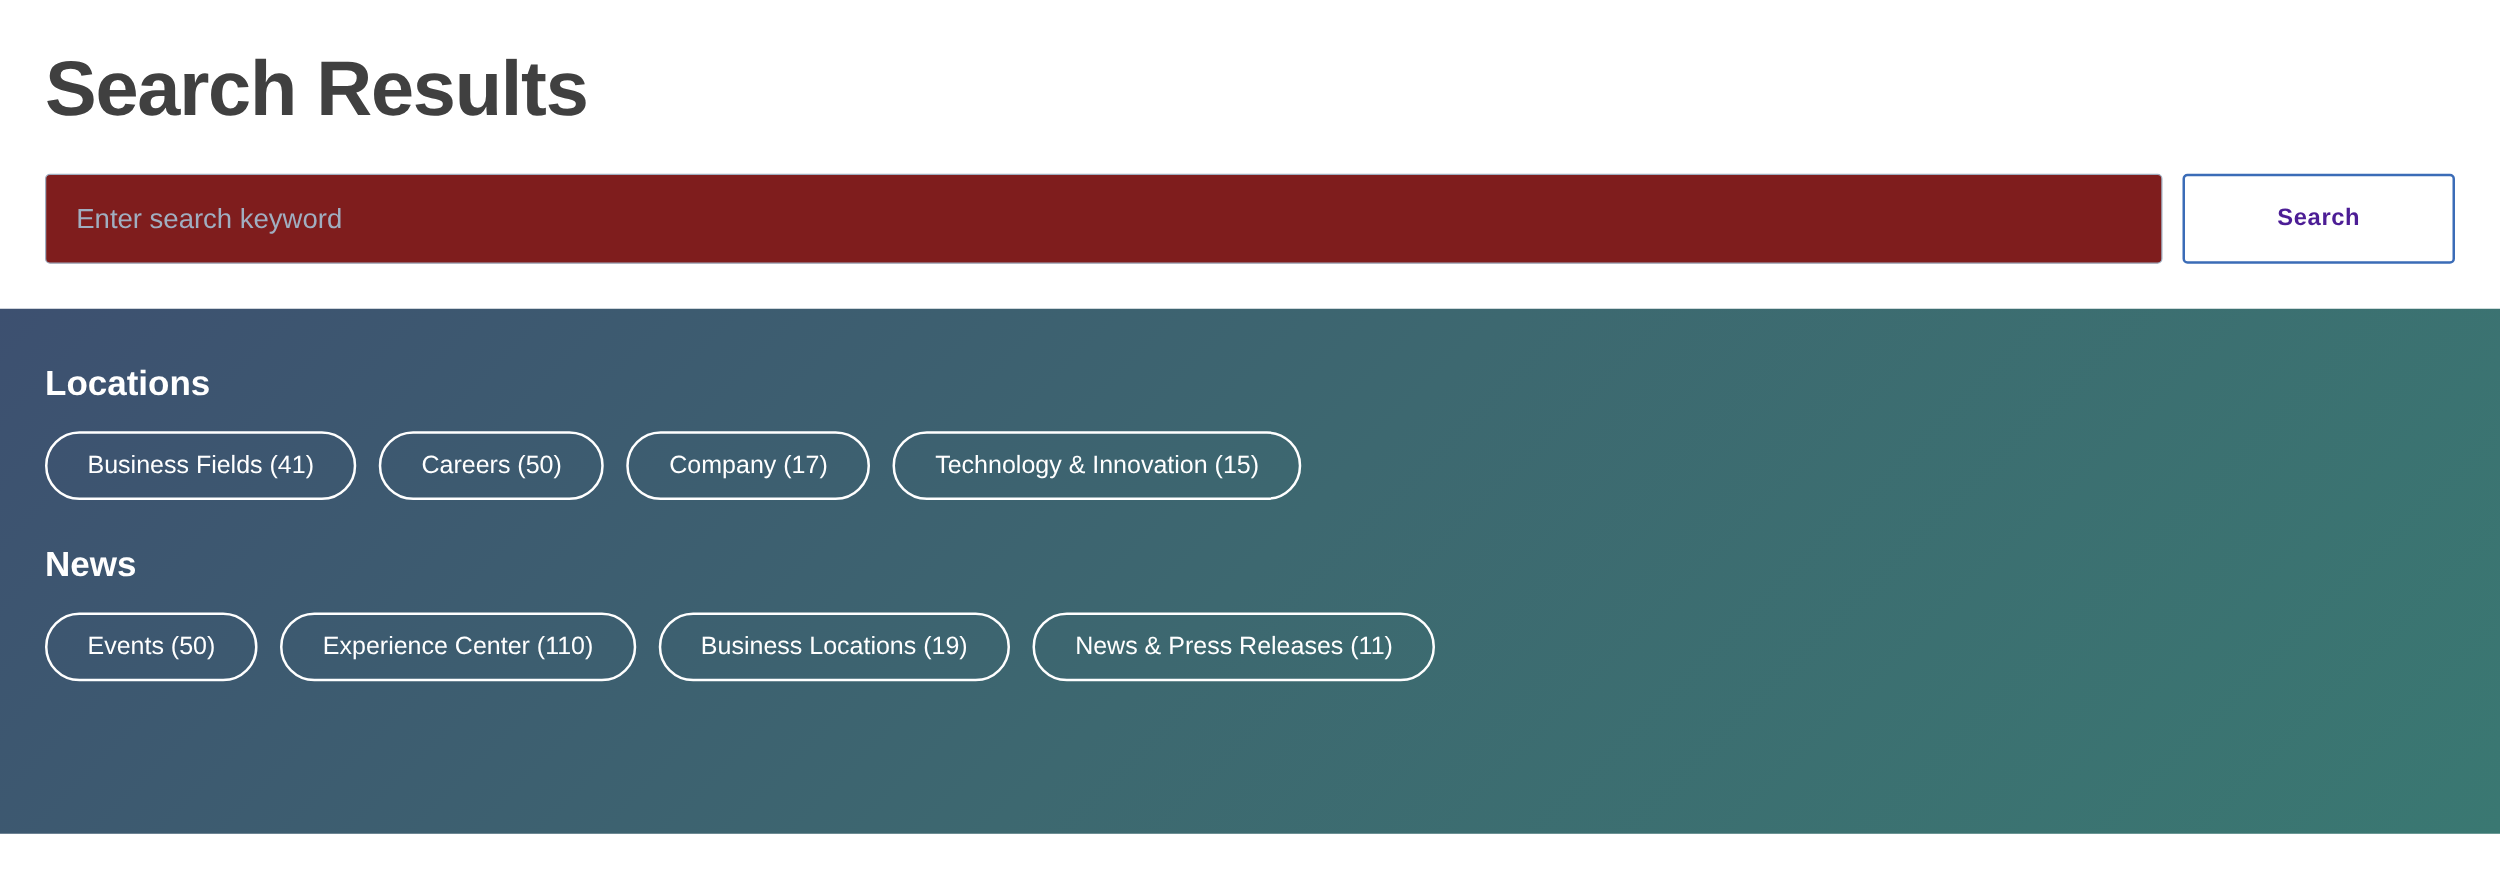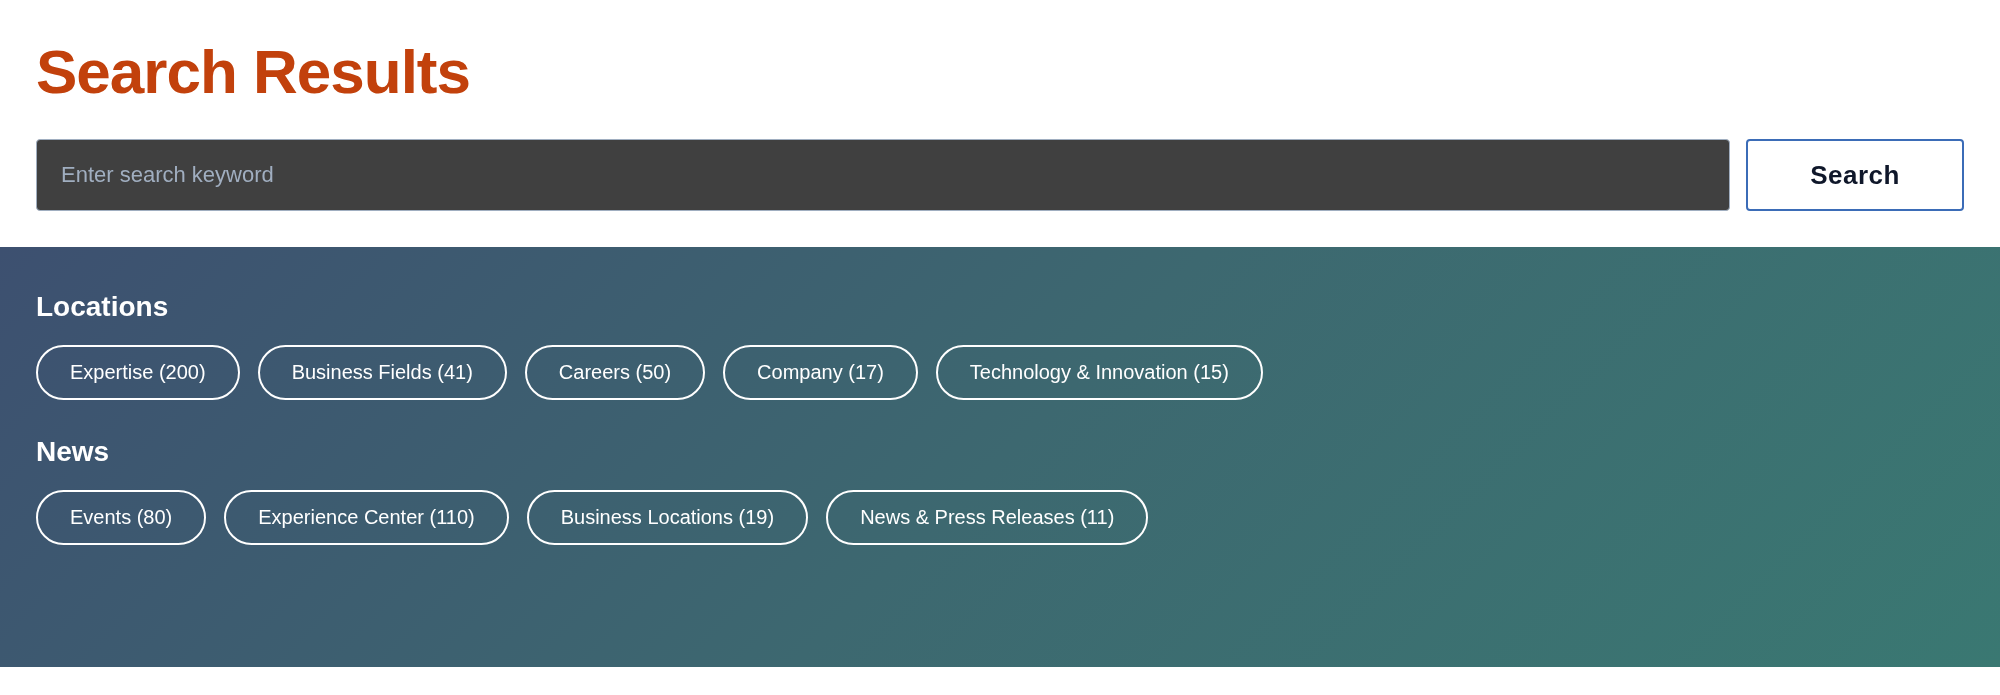--- a/index.html
+++ b/index.html
@@ -16,56 +16,56 @@
     }
 
     .top-section {
       background: #ffffff;
       padding: 36px 36px 36px 36px;
     }
 
     .page-title {
       font-size: 62px;
       font-weight: 800;
-      color: #c2410c;
+      color: #404040;
       margin-bottom: 32px;
       letter-spacing: -1px;
     }
 
     .search-bar-row {
       display: flex;
       align-items: center;
       gap: 16px;
       width: 100%;
     }
 
     .search-input {
       flex: 1;
       height: 72px;
       border: 1.5px solid #a0aec0;
       border-radius: 4px;
       padding: 0 24px;
       font-size: 22px;
       color: #aaa;
       outline: none;
-      background: #404040;
+      background: #7f1d1d;
     }
 
     .search-input::placeholder {
       color: #a0aec0;
       font-size: 22px;
     }
 
     .search-button {
       height: 72px;
       width: 218px;
       border: 2px solid #3b6cb7;
       background: #fff;
-      color: #0f172a;
-      font-size: 26px;
+      color: #4c1d95;
+      font-size: 19px;
       font-weight: 700;
       border-radius: 4px;
       cursor: pointer;
       letter-spacing: 0.5px;
     }
 
     .bottom-section {
       background: linear-gradient(135deg, #3d5070 0%, #3d6870 50%, #3a7872 100%);
       padding: 44px 36px 44px 36px;
       min-height: 420px;
@@ -112,32 +112,31 @@
     <button class="search-button">Search</button>
   </div>
 </div>
 
 <div class="bottom-section">
 
   <div class="filter-group">
     <div class="filter-group-label">Locations</div>
     <div class="filter-chips">
 
-    <button class="filter-chip">Expertise (200)</button>
         <button class="filter-chip">Business Fields (41)</button>
         <button class="filter-chip">Careers (50)</button>
         <button class="filter-chip">Company (17)</button>
         <button class="filter-chip">Technology &amp; Innovation (15)</button>
       </div>
   </div>
 
   <div class="filter-group">
     <div class="filter-group-label">News</div>
     <div class="filter-chips">
 
-    <button class="filter-chip">Events (80)</button>
+    <button class="filter-chip">Events (50)</button>
         <button class="filter-chip">Experience Center (110)</button>
         <button class="filter-chip">Business Locations (19)</button>
         <button class="filter-chip">News &amp; Press Releases (11)</button>
       </div>
   </div>
 
 </div>
 
 </body></html>

